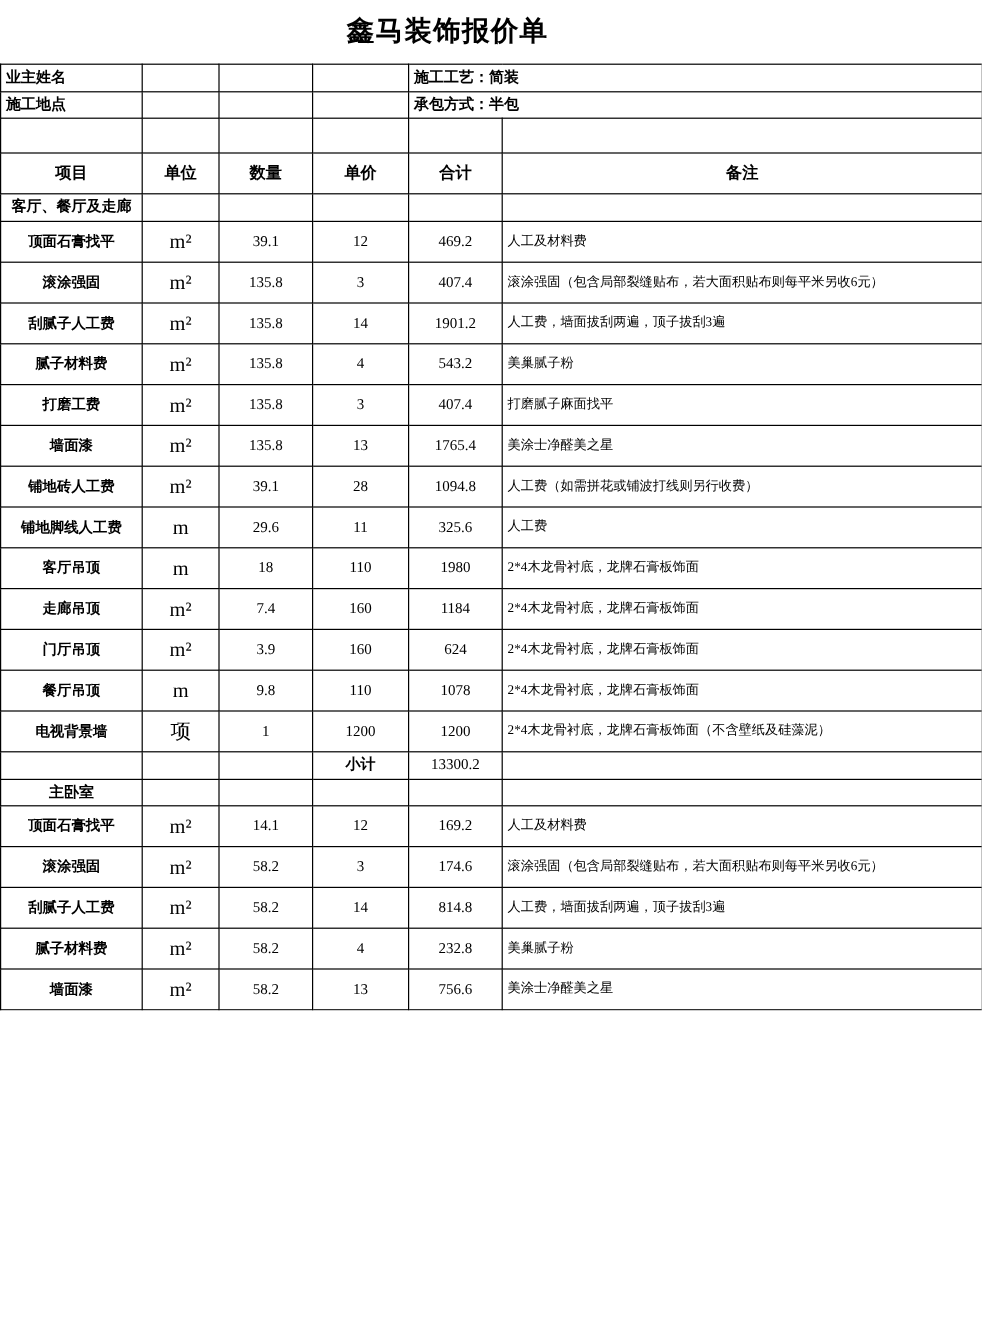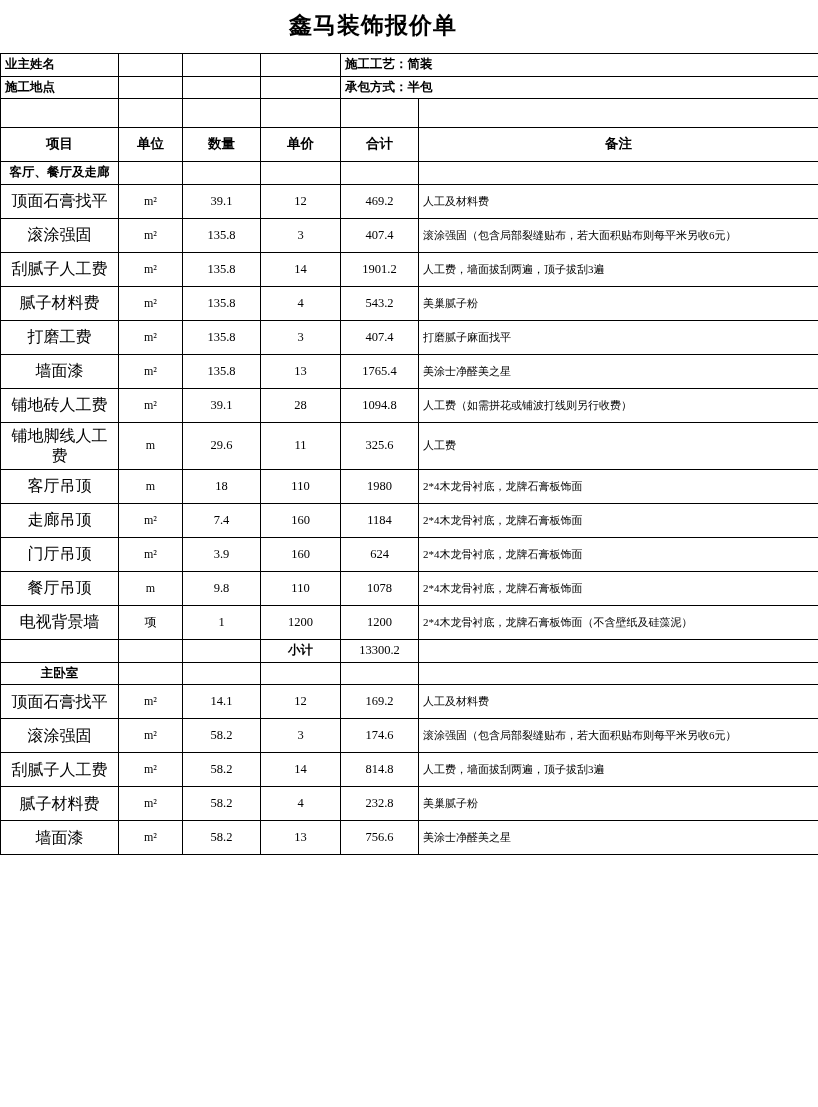--- a/index.html
+++ b/index.html
@@ -67,22 +67,22 @@
   }
   .info-value {
     text-align: left;
     padding-left: 4px;
   }
   .note-cell {
     text-align: left;
     font-size: 11px;
     padding-left: 5px;
   }
-  .unit-cell { font-size: 12px; }
-  .nowrap-sm { font-size: 16px; }
+  .unit-cell { font-size: 17px; }
+  .nowrap-sm { font-size: 12px; font-weight: bold; }
   .subtotal-label {
     font-weight: bold;
     text-align: center;
   }
 </style>
 </head>
 <body>
 
 <div class="page">
 

